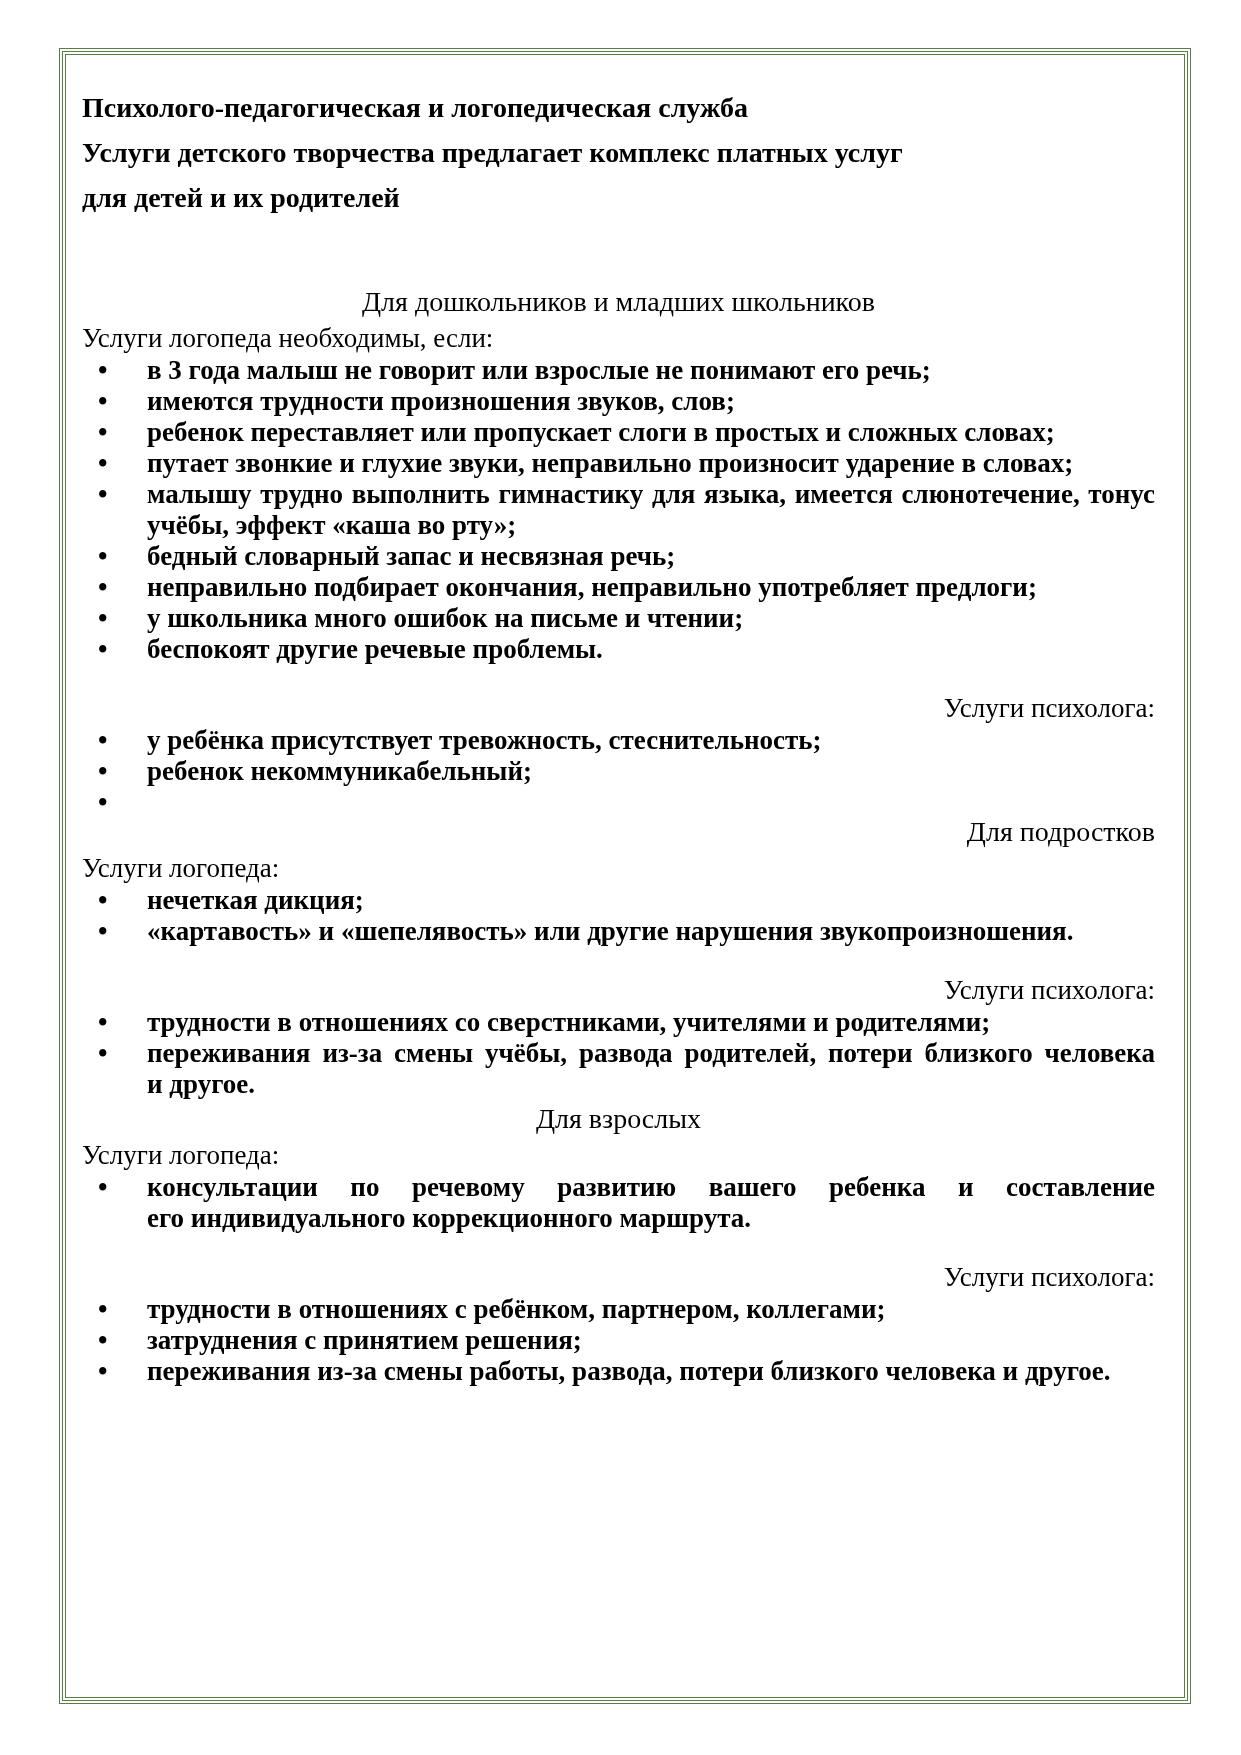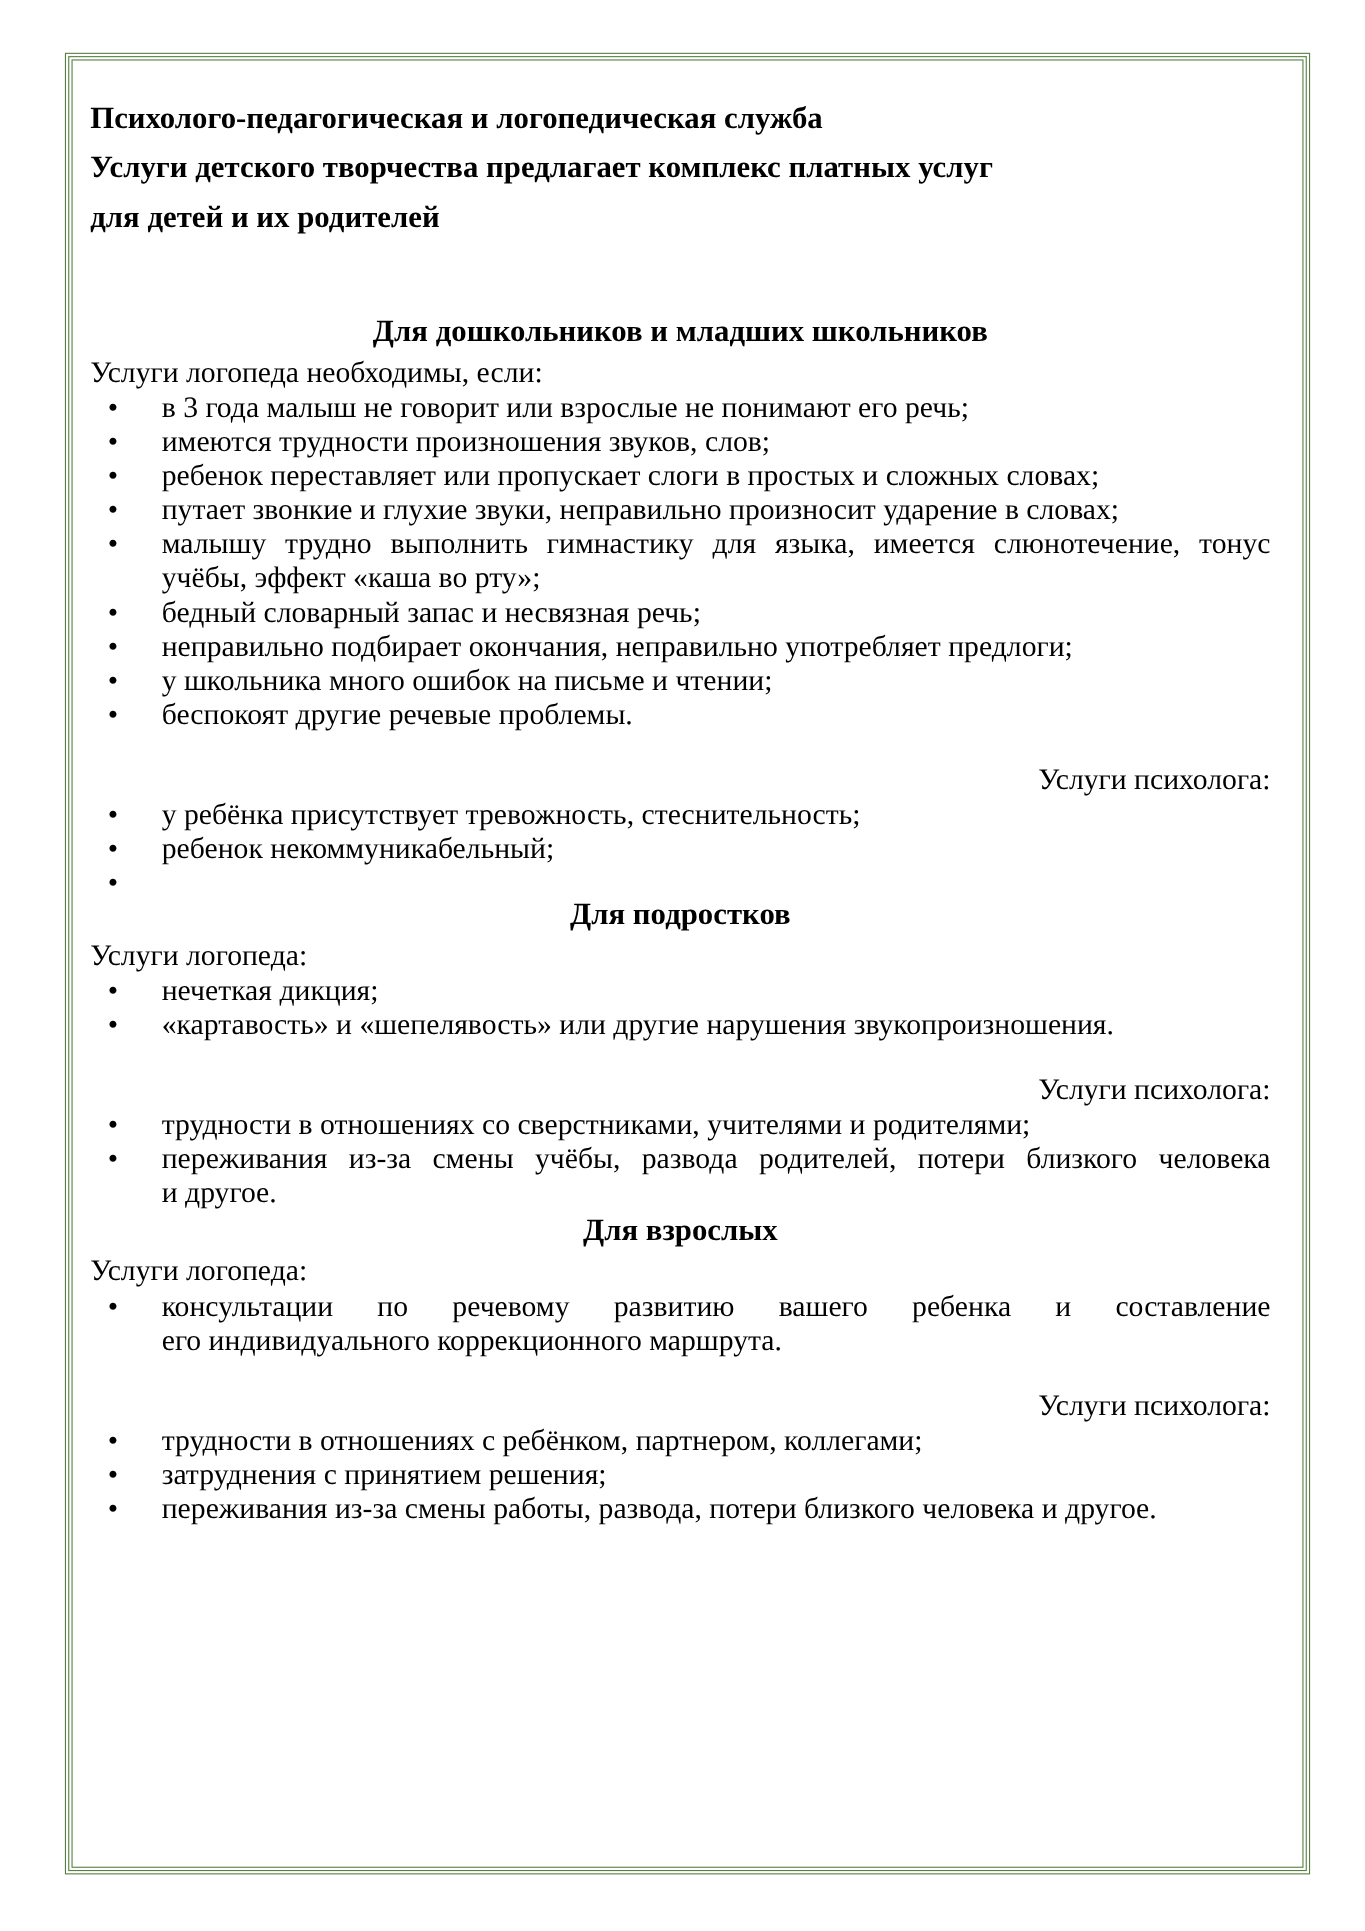--- a/index.html
+++ b/index.html
@@ -36,36 +36,36 @@
   .title-block p{
     margin:0 0 7px 0;
     text-align:left;
     font-weight:bold;
     font-size:28px;
     line-height:38px;
   }
   .sec-head{
     margin:0;
     text-align:center;
-    font-weight:bold;
+    font-weight:normal;
     font-size:28px;
     line-height:38px;
   }
   .sec-head.first{margin-top:66px;}
-  .sec-head.gap{margin-top:26px;}
+  .sec-head.gap{margin-top:26px;text-align:right;}
   .subhead{
     margin:0;
     font-weight:normal;
     font-size:27px;
     line-height:34px;
   }
   .subhead.gap{margin-top:26px;text-align:right;}
   ul.bullets{
     list-style:none;
-    margin:0;padding:0;
+    margin:0;padding:0;font-weight:bold;
   }
   ul.bullets li{
     position:relative;
     padding-left:65px;
     text-align:justify;
   }
   .mk{
     position:absolute;
     left:16px;top:0;
     width:20px;

